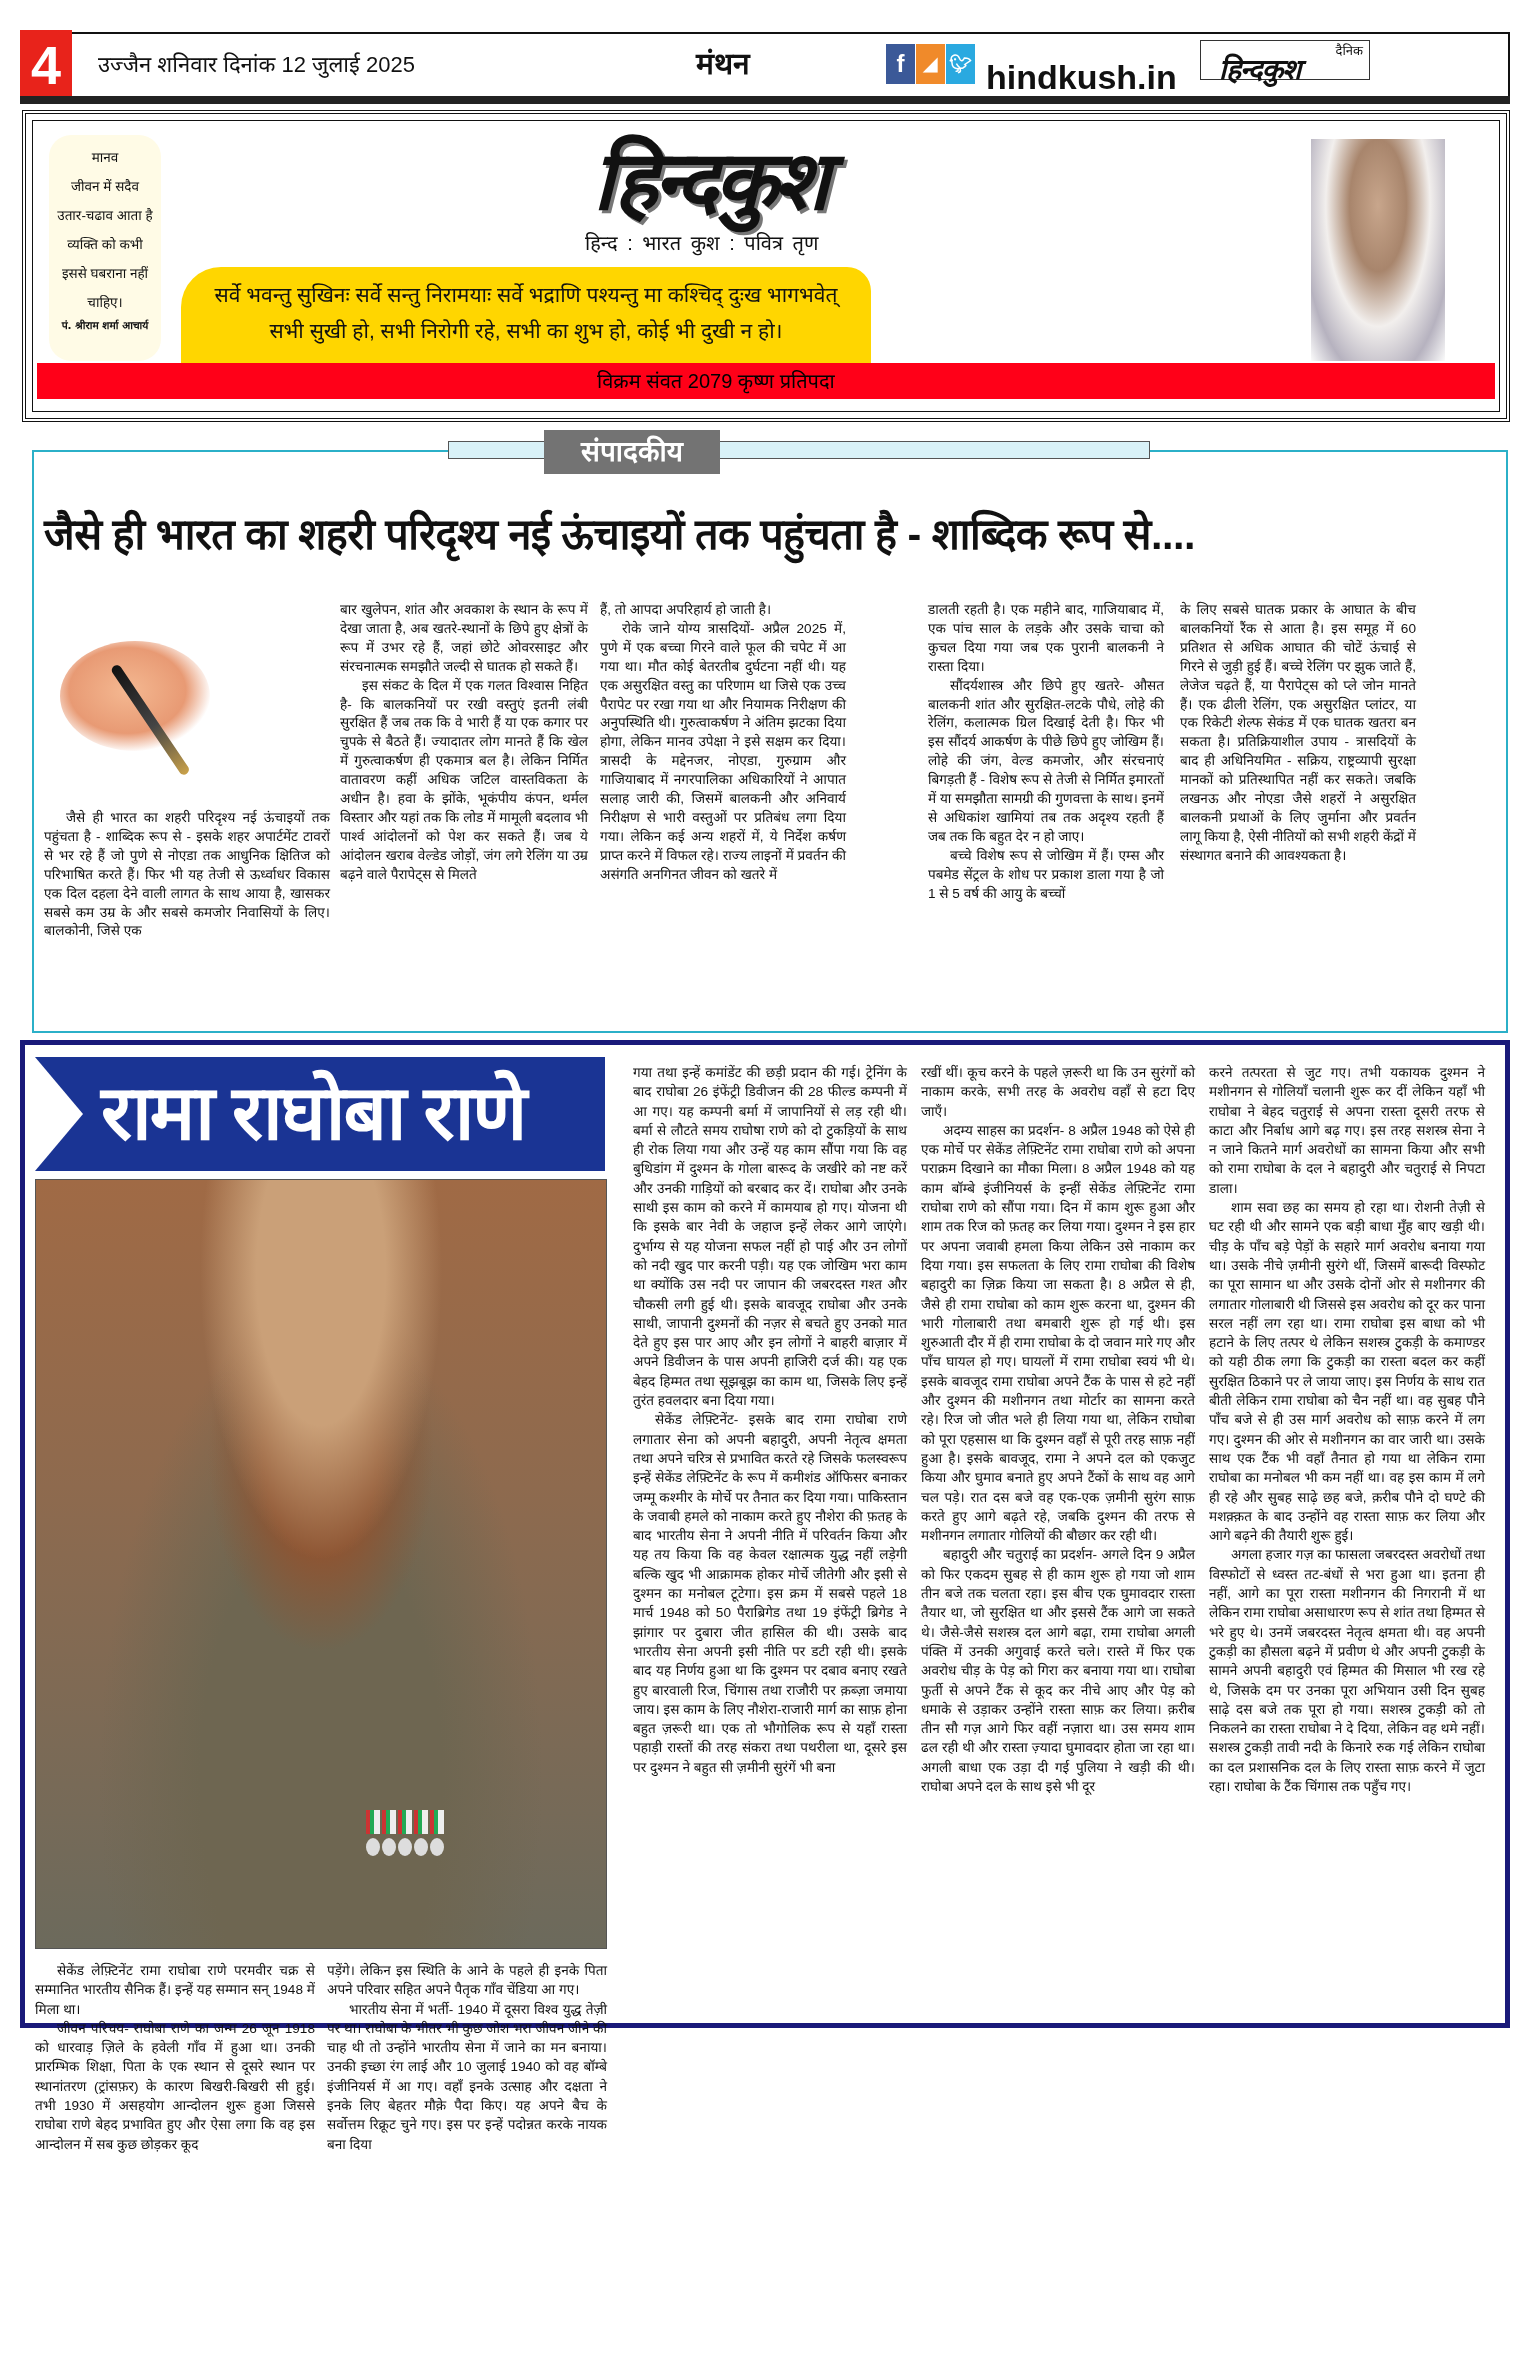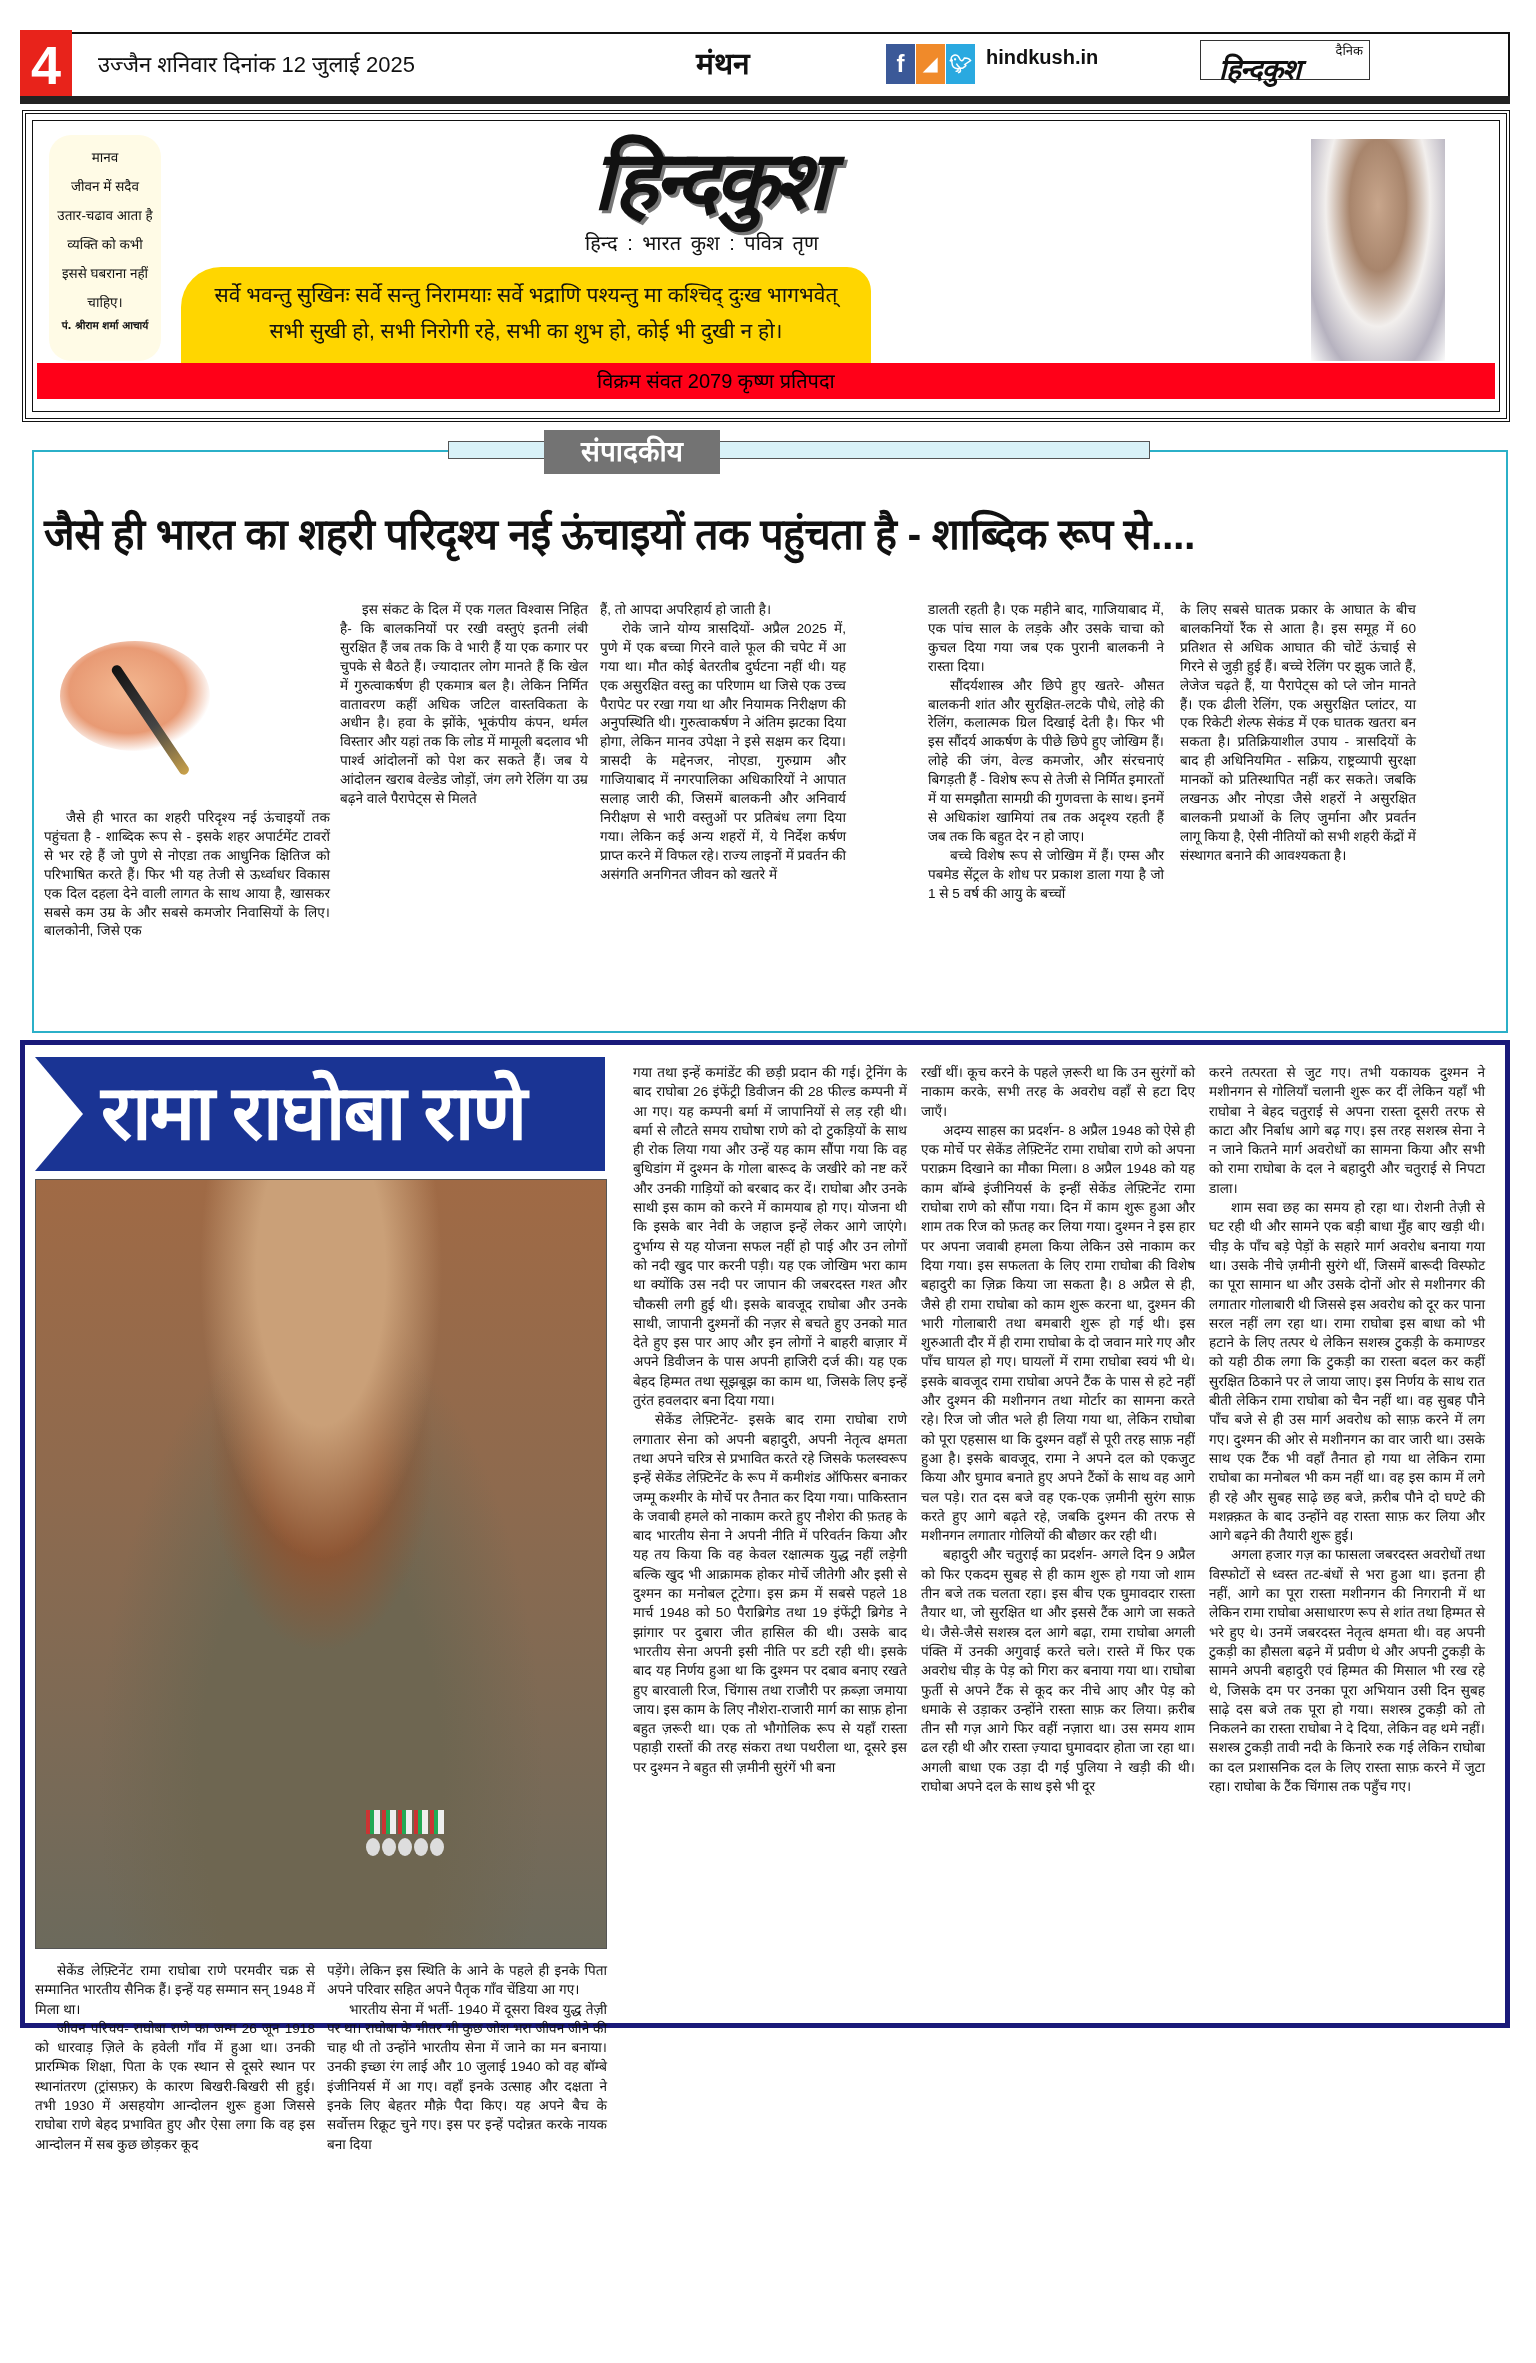--- a/index.html
+++ b/index.html
@@ -12,21 +12,21 @@
     font-family: "Liberation Sans", sans-serif; font-weight: bold; font-size: 54px; text-align: center; line-height: 70px; }
   .topbar-frame { position: absolute; left: 52px; top: 2px; right: 0; height: 66px; border: 2px solid #111; border-left: none; border-bottom: none; }
   .topbar-bottom { position: absolute; left: 0; top: 66px; right: 0; height: 8px; background: #222; }
   .dateline { position: absolute; left: 78px; top: 18px; font-size: 22px; font-family: "Liberation Sans", sans-serif; }
   .section-name { position: absolute; left: 676px; top: 12px; font-size: 30px; font-weight: bold; font-family: "DejaVu Serif", serif; }
   .social { position: absolute; left: 866px; top: 14px; display: flex; gap: 1px; }
   .social span { display: inline-block; width: 29px; height: 40px; color: #fff; font-weight: bold; text-align: center; line-height: 40px; font-size: 24px; font-family: "Liberation Sans", sans-serif; }
   .fb { background: #3b5998; }
   .rss { background: #f08a2a; font-size: 18px !important; }
   .tw { background: #2aa9e0; font-size: 18px !important; }
-  .website { position: absolute; left: 966px; top: 16px; font-size: 20px; font-weight: bold; font-family: "Liberation Sans", sans-serif; }
+  .website { position: absolute; left: 966px; top: 28px; font-size: 34px; font-weight: bold; font-family: "Liberation Sans", sans-serif; }
   .mini-logo { position: absolute; left: 1180px; top: 10px; width: 170px; height: 40px; border: 1px solid #333; }
   .mini-logo .dainik { position: absolute; right: 6px; top: 0; font-size: 13px; }
   .mini-logo .mini-name { position: absolute; left: 18px; top: 8px; font-size: 28px; font-weight: 900; font-style: italic; font-family: "DejaVu Serif", serif; letter-spacing: -1px; }
 
   
   .masthead { position: absolute; left: 22px; top: 110px; width: 1488px; height: 312px; border: 4px double #111; padding: 2px; }
   .masthead-inner { position: absolute; left: 6px; top: 6px; right: 6px; bottom: 6px; border: 1px solid #111; }
   .quote-box { position: absolute; left: 16px; top: 14px; width: 112px; height: 226px; background: #fffbe6; border-radius: 22px; text-align: center; padding-top: 8px; }
   .quote-box .ql { font-size: 13.5px; line-height: 29px; font-family: "Liberation Sans", sans-serif; }
   .quote-box .qa { font-size: 10.5px; line-height: 16px; font-weight: bold; }
@@ -118,20 +118,21 @@
 <div class="editorial">
   <div class="ed-headline">जैसे ही भारत का शहरी परिदृश्य नई ऊंचाइयों तक पहुंचता है - शाब्दिक रूप से....</div>
   <div class="pen-img">
     <div class="hand"></div>
     <div class="pen"></div>
   </div>
   <div class="col" style="left:10px; top:358px; width:286px;">
     <p>जैसे ही भारत का शहरी परिदृश्य नई ऊंचाइयों तक पहुंचता है - शाब्दिक रूप से - इसके शहर अपार्टमेंट टावरों से भर रहे हैं जो पुणे से नोएडा तक आधुनिक क्षितिज को परिभाषित करते हैं। फिर भी यह तेजी से ऊर्ध्वाधर विकास एक दिल दहला देने वाली लागत के साथ आया है, खासकर सबसे कम उम्र के और सबसे कमजोर निवासियों के लिए। बालकोनी, जिसे एक</p>
   </div>
   <div class="col" style="left:306px; top:150px; width:248px;">
+    <p class="noind">बार खुलेपन, शांत और अवकाश के स्थान के रूप में देखा जाता है, अब खतरे-स्थानों के छिपे हुए क्षेत्रों के रूप में उभर रहे हैं, जहां छोटे ओवरसाइट और संरचनात्मक समझौते जल्दी से घातक हो सकते हैं।</p>
     <p>इस संकट के दिल में एक गलत विश्वास निहित है- कि बालकनियों पर रखी वस्तुएं इतनी लंबी सुरक्षित हैं जब तक कि वे भारी हैं या एक कगार पर चुपके से बैठते हैं। ज्यादातर लोग मानते हैं कि खेल में गुरुत्वाकर्षण ही एकमात्र बल है। लेकिन निर्मित वातावरण कहीं अधिक जटिल वास्तविकता के अधीन है। हवा के झोंके, भूकंपीय कंपन, थर्मल विस्तार और यहां तक कि लोड में मामूली बदलाव भी पार्श्व आंदोलनों को पेश कर सकते हैं। जब ये आंदोलन खराब वेल्डेड जोड़ों, जंग लगे रेलिंग या उम्र बढ़ने वाले पैरापेट्स से मिलते</p>
   </div>
   <div class="col" style="left:566px; top:150px; width:246px;">
     <p class="noind">हैं, तो आपदा अपरिहार्य हो जाती है।</p>
     <p>रोके जाने योग्य त्रासदियों- अप्रैल 2025 में, पुणे में एक बच्चा गिरने वाले फूल की चपेट में आ गया था। मौत कोई बेतरतीब दुर्घटना नहीं थी। यह एक असुरक्षित वस्तु का परिणाम था जिसे एक उच्च पैरापेट पर रखा गया था और नियामक निरीक्षण की अनुपस्थिति थी। गुरुत्वाकर्षण ने अंतिम झटका दिया होगा, लेकिन मानव उपेक्षा ने इसे सक्षम कर दिया। त्रासदी के मद्देनजर, नोएडा, गुरुग्राम और गाजियाबाद में नगरपालिका अधिकारियों ने आपात सलाह जारी की, जिसमें बालकनी और अनिवार्य निरीक्षण से भारी वस्तुओं पर प्रतिबंध लगा दिया गया। लेकिन कई अन्य शहरों में, ये निर्देश कर्षण प्राप्त करने में विफल रहे। राज्य लाइनों में प्रवर्तन की असंगति अनगिनत जीवन को खतरे में</p>
   </div>
   <div class="col" style="left:894px; top:150px; width:236px;">
     <p class="noind">डालती रहती है। एक महीने बाद, गाजियाबाद में, एक पांच साल के लड़के और उसके चाचा को कुचल दिया गया जब एक पुरानी बालकनी ने रास्ता दिया।</p>
     <p>सौंदर्यशास्त्र और छिपे हुए खतरे- औसत बालकनी शांत और सुरक्षित-लटके पौधे, लोहे की रेलिंग, कलात्मक ग्रिल दिखाई देती है। फिर भी इस सौंदर्य आकर्षण के पीछे छिपे हुए जोखिम हैं। लोहे की जंग, वेल्ड कमजोर, और संरचनाएं बिगड़ती हैं - विशेष रूप से तेजी से निर्मित इमारतों में या समझौता सामग्री की गुणवत्ता के साथ। इनमें से अधिकांश खामियां तब तक अदृश्य रहती हैं जब तक कि बहुत देर न हो जाए।</p>
     <p>बच्चे विशेष रूप से जोखिम में हैं। एम्स और पबमेड सेंट्रल के शोध पर प्रकाश डाला गया है जो 1 से 5 वर्ष की आयु के बच्चों</p>

